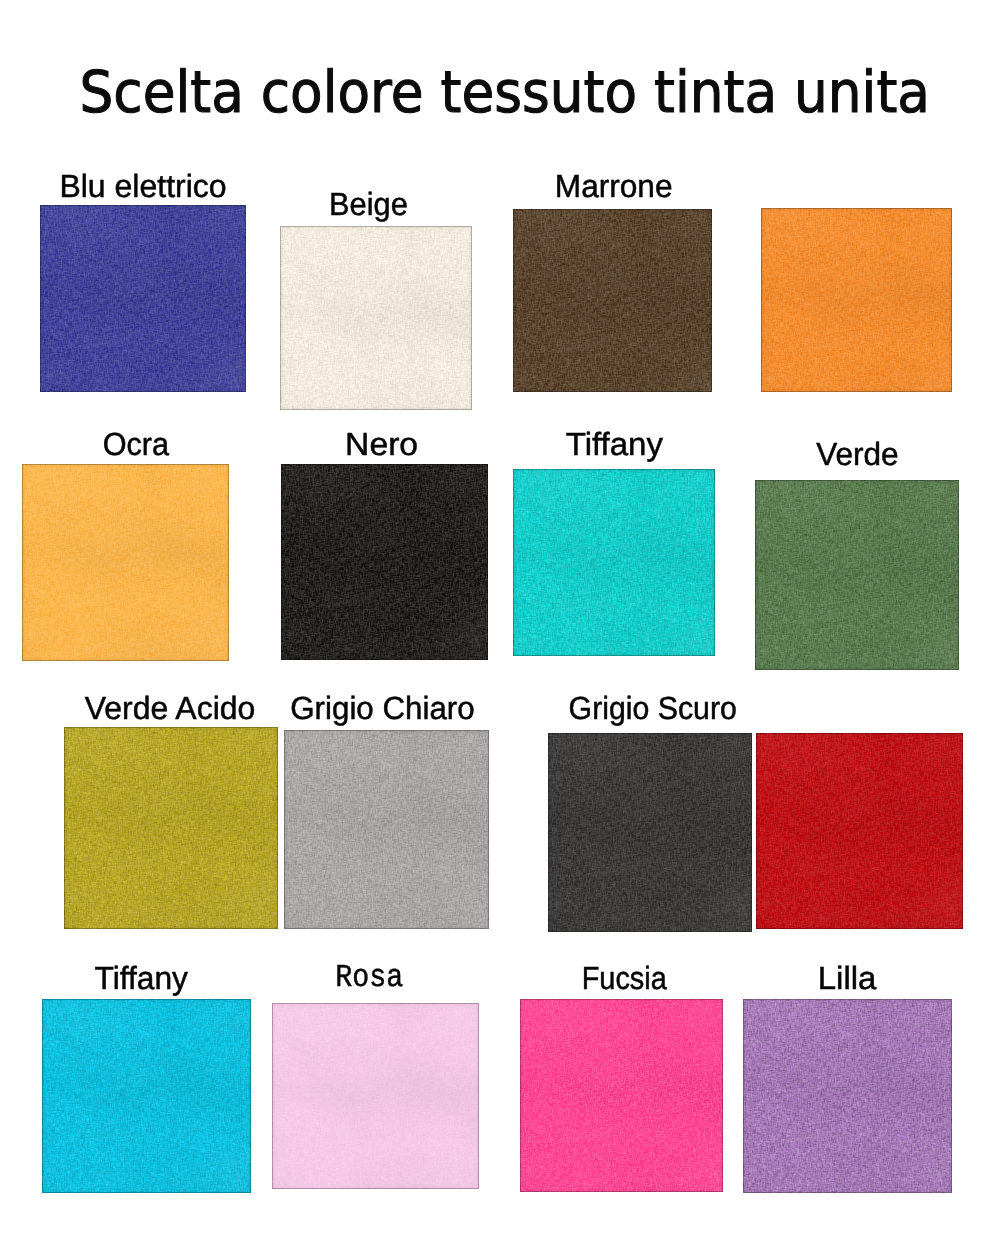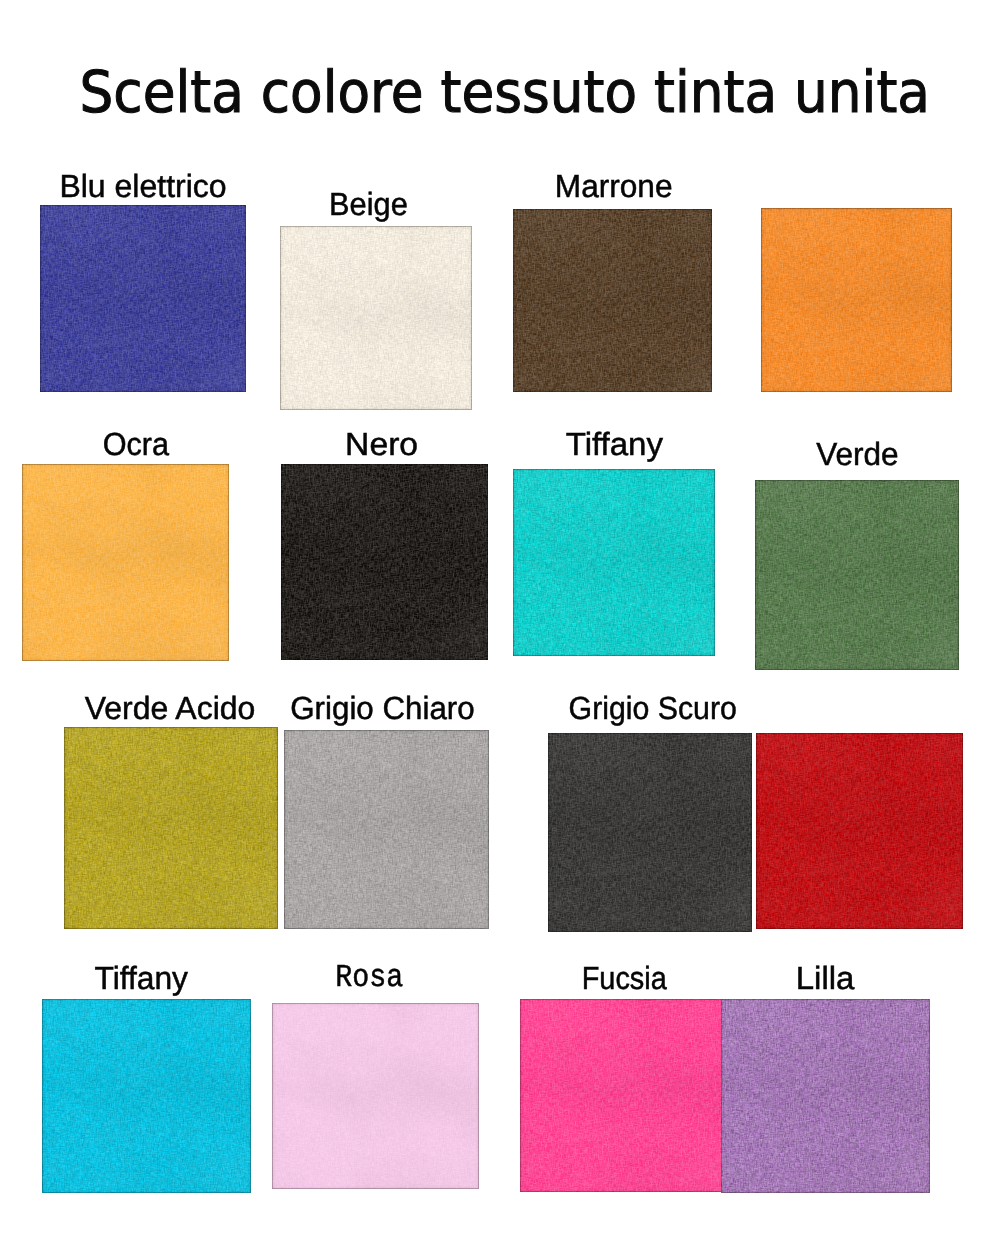--- a/index.html
+++ b/index.html
@@ -212,21 +212,21 @@
     <div class="cell" style="left: 520px; top: 958px; width: 203px; height: 234px;">
       <div class="cap"><span class="capt" style="transform: translateX(3.1px) scaleX(0.903);">Fucsia</span></div>
       <div class="sw" style="top: 41px; width: 203px; height: 193px; background: rgb(255, 50, 137);">
         <div class="lay wd" style="opacity: 0.008;"></div>
         <div class="lay wl" style="opacity: 0.247;"></div>
         <div class="lay md" style="opacity: 0.047;"></div>
         <div class="lay ml" style="opacity: 0.055;"></div>
         <div class="edge"></div>
       </div>
     </div>
-    <div class="cell" style="left: 721px; top: 958px; width: 209px; height: 235px;">
+    <div class="cell" style="left: 743px; top: 958px; width: 209px; height: 235px;">
       <div class="cap"><span class="capt" style="transform: translateX(-0.4px) scaleX(1.03);">Lilla</span></div>
       <div class="sw" style="top: 41px; width: 209px; height: 194px; background: rgb(176, 117, 200);">
         <div class="lay wd" style="opacity: 0.324;"></div>
         <div class="lay wl" style="opacity: 0.297;"></div>
         <div class="lay md" style="opacity: 0.047;"></div>
         <div class="lay ml" style="opacity: 0.055;"></div>
         <div class="edge"></div>
       </div>
     </div>
   </div>

